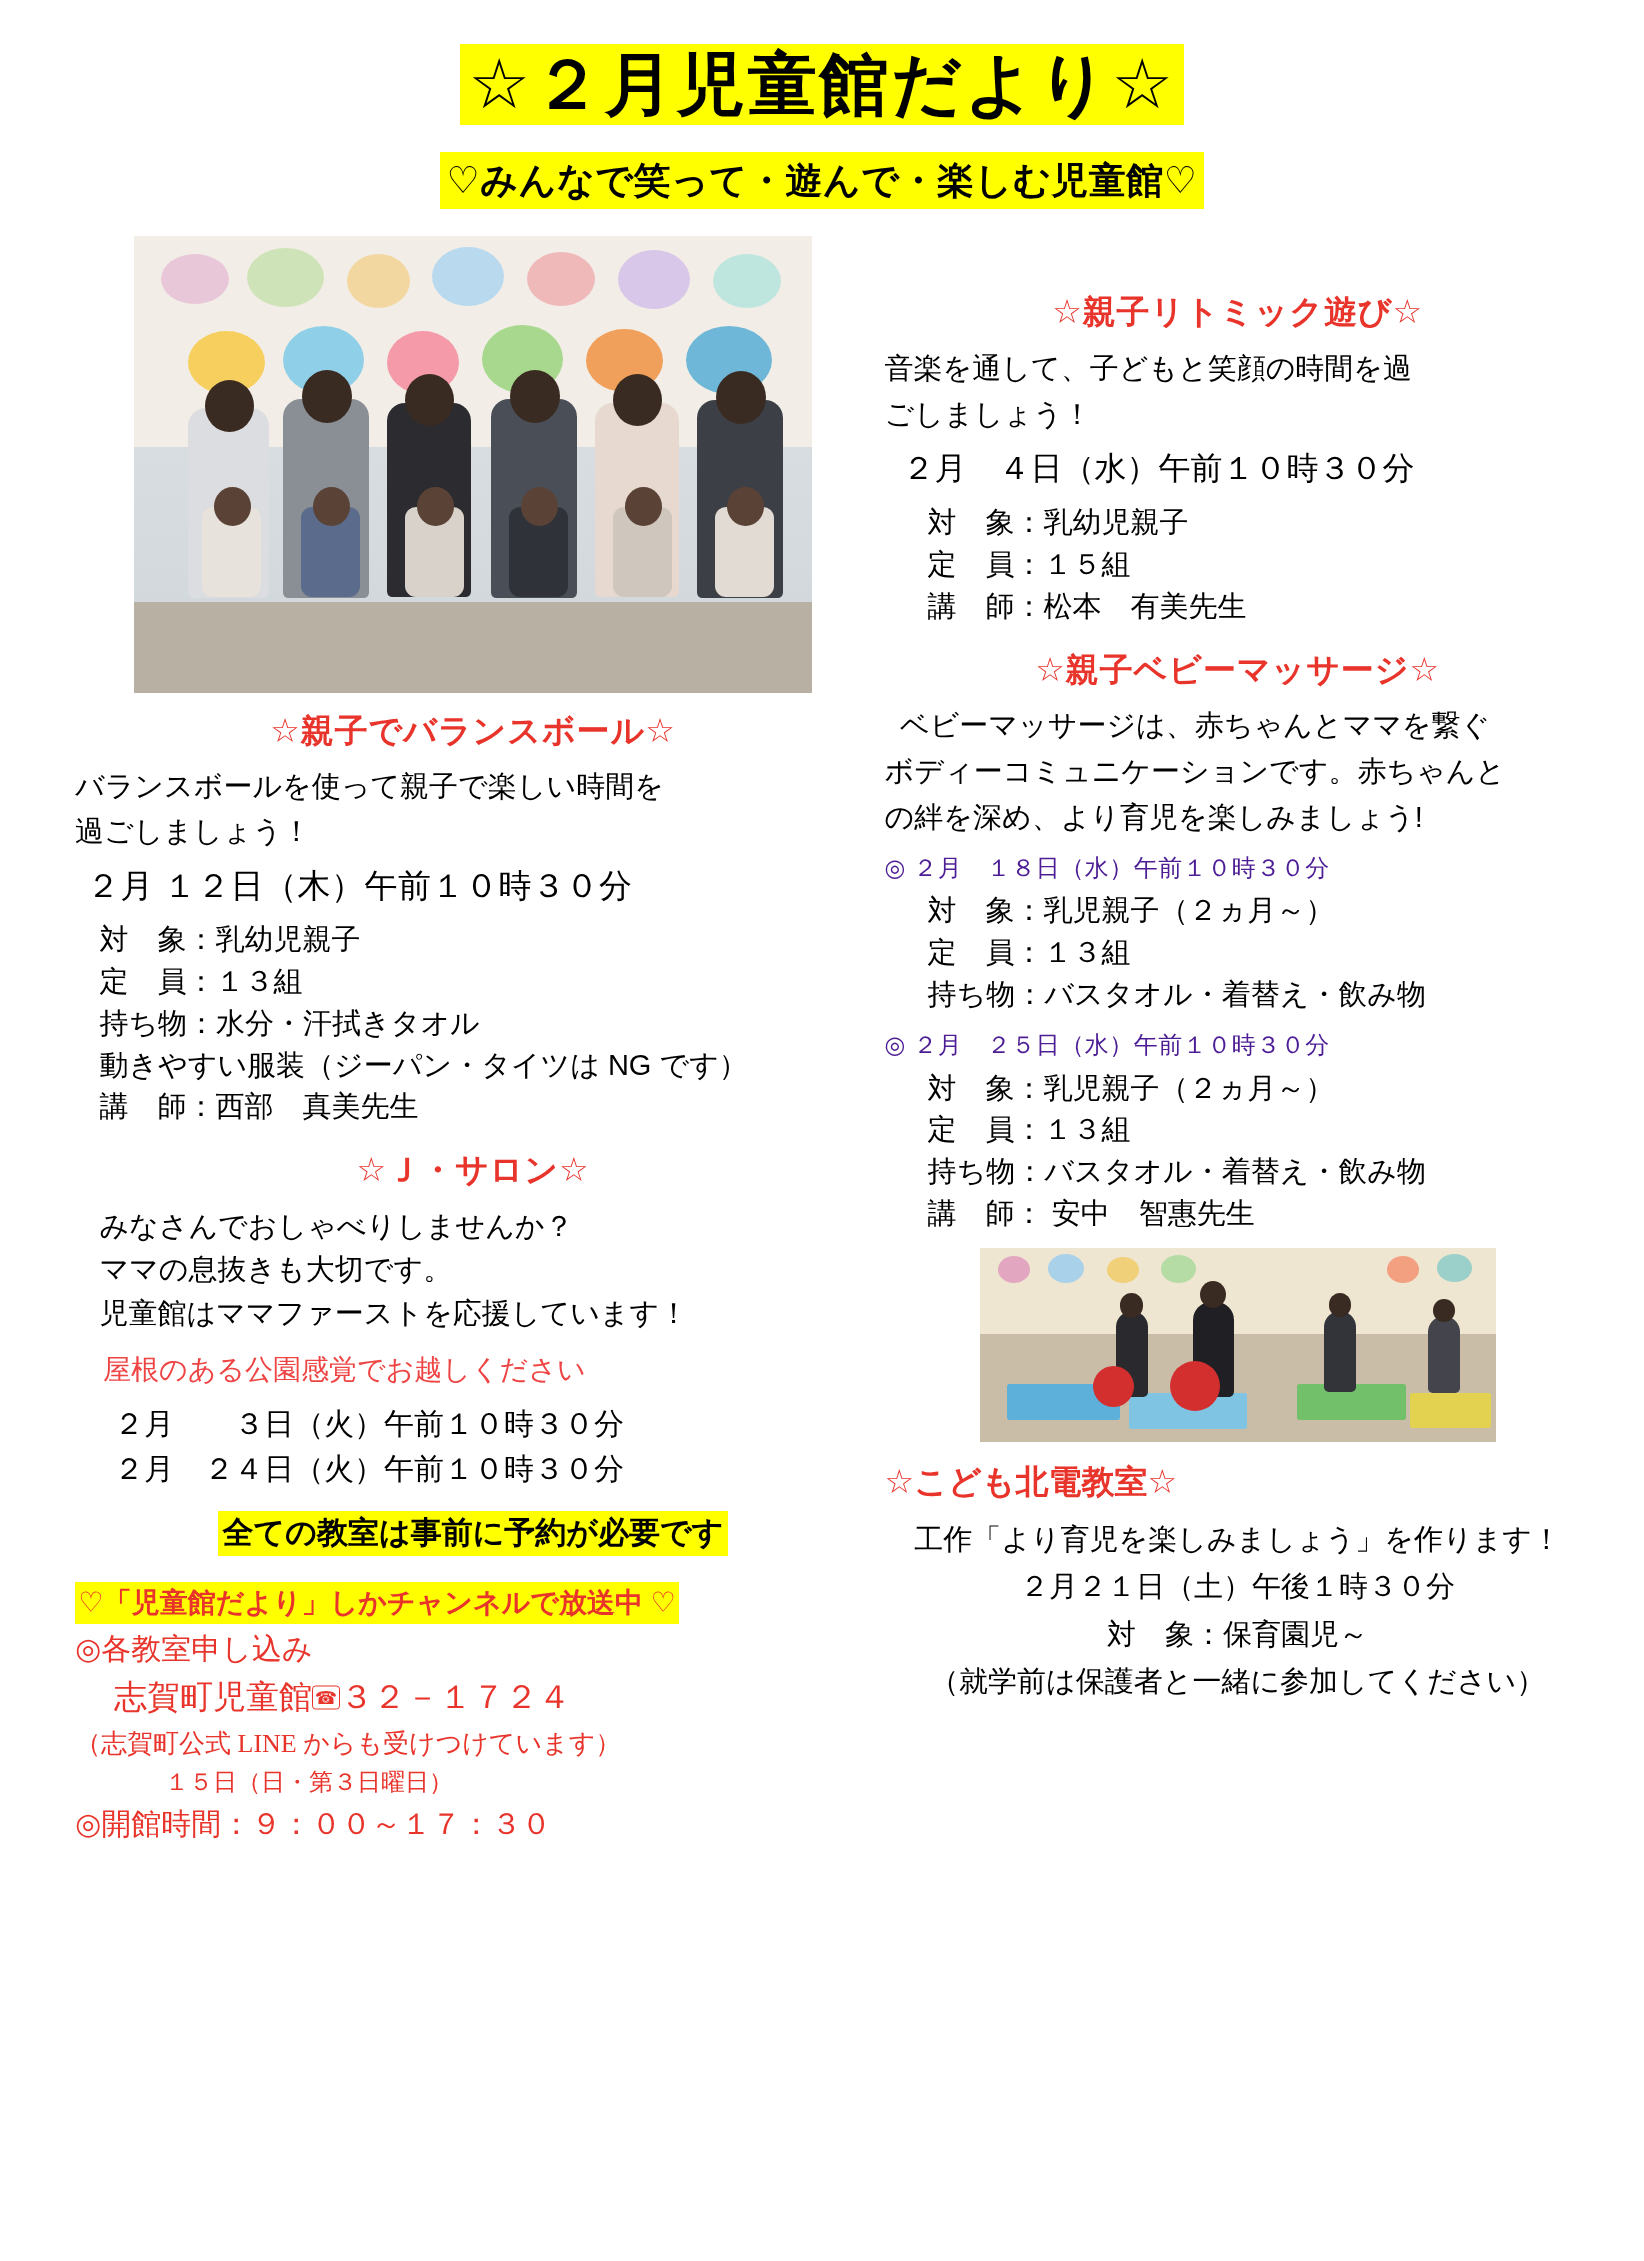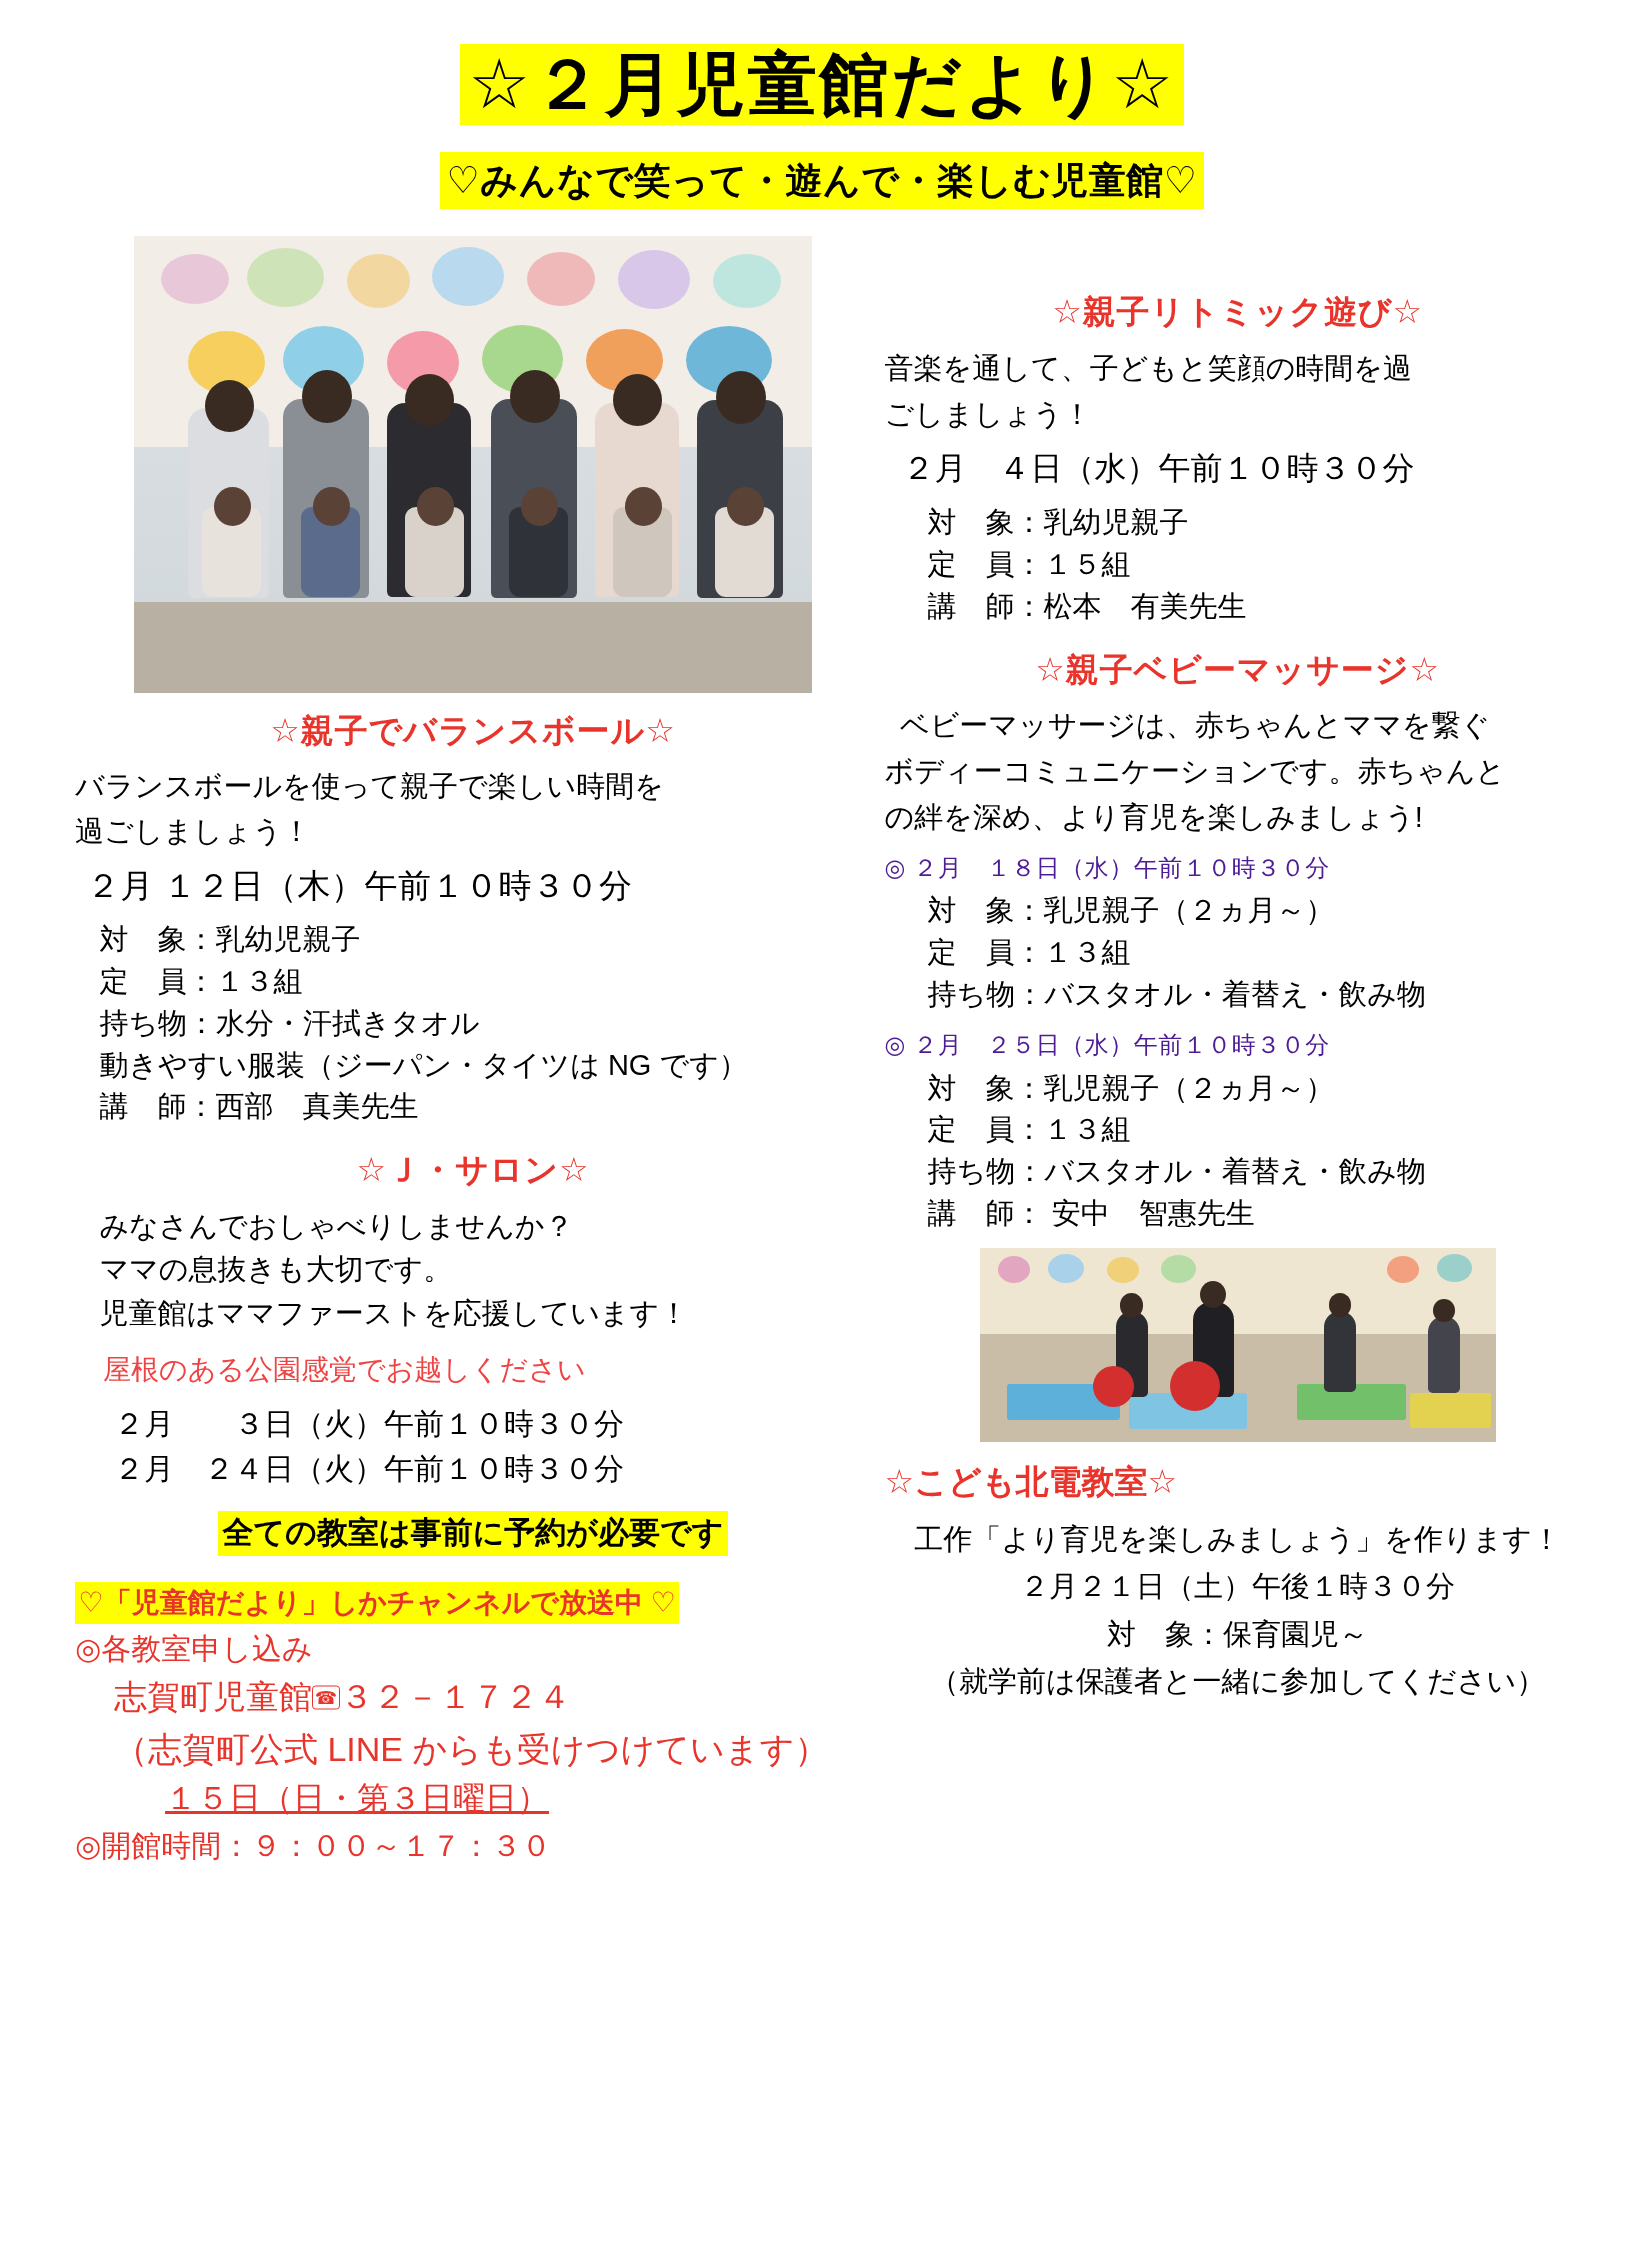--- a/index.html
+++ b/index.html
@@ -233,22 +233,22 @@
     letter-spacing: 0px;
     white-space: nowrap;
   }
   .footer-info p {
     font-size: 30px;
     margin: 5.4px 0 0 0;
     line-height: 1.36;
     letter-spacing: 0px;
   }
   .footer-info p.indent-a { margin-left: 39px; font-size: 33px; }
-  .footer-info p.indent-b { margin-left: 39px; font-size: 34px; }
-  .footer-info p.indent-c { margin-left: 90px; font-size: 32px; text-decoration: underline; }
+  .footer-info p.indent-b { font-size: 26px; font-family: Liberation Serif, serif; }
+  .footer-info p.indent-c { margin-left: 90px; font-size: 24px; }
 
   .tel-glyph {
     display: inline-block;
     border: 1.8px solid #e8342b;
     border-radius: 3.6px;
     font-size: 18px;
     line-height: 1;
     padding: 2.7px 1.8px 1.8px 1.8px;
     transform: translateY(-4.5px);
   }

